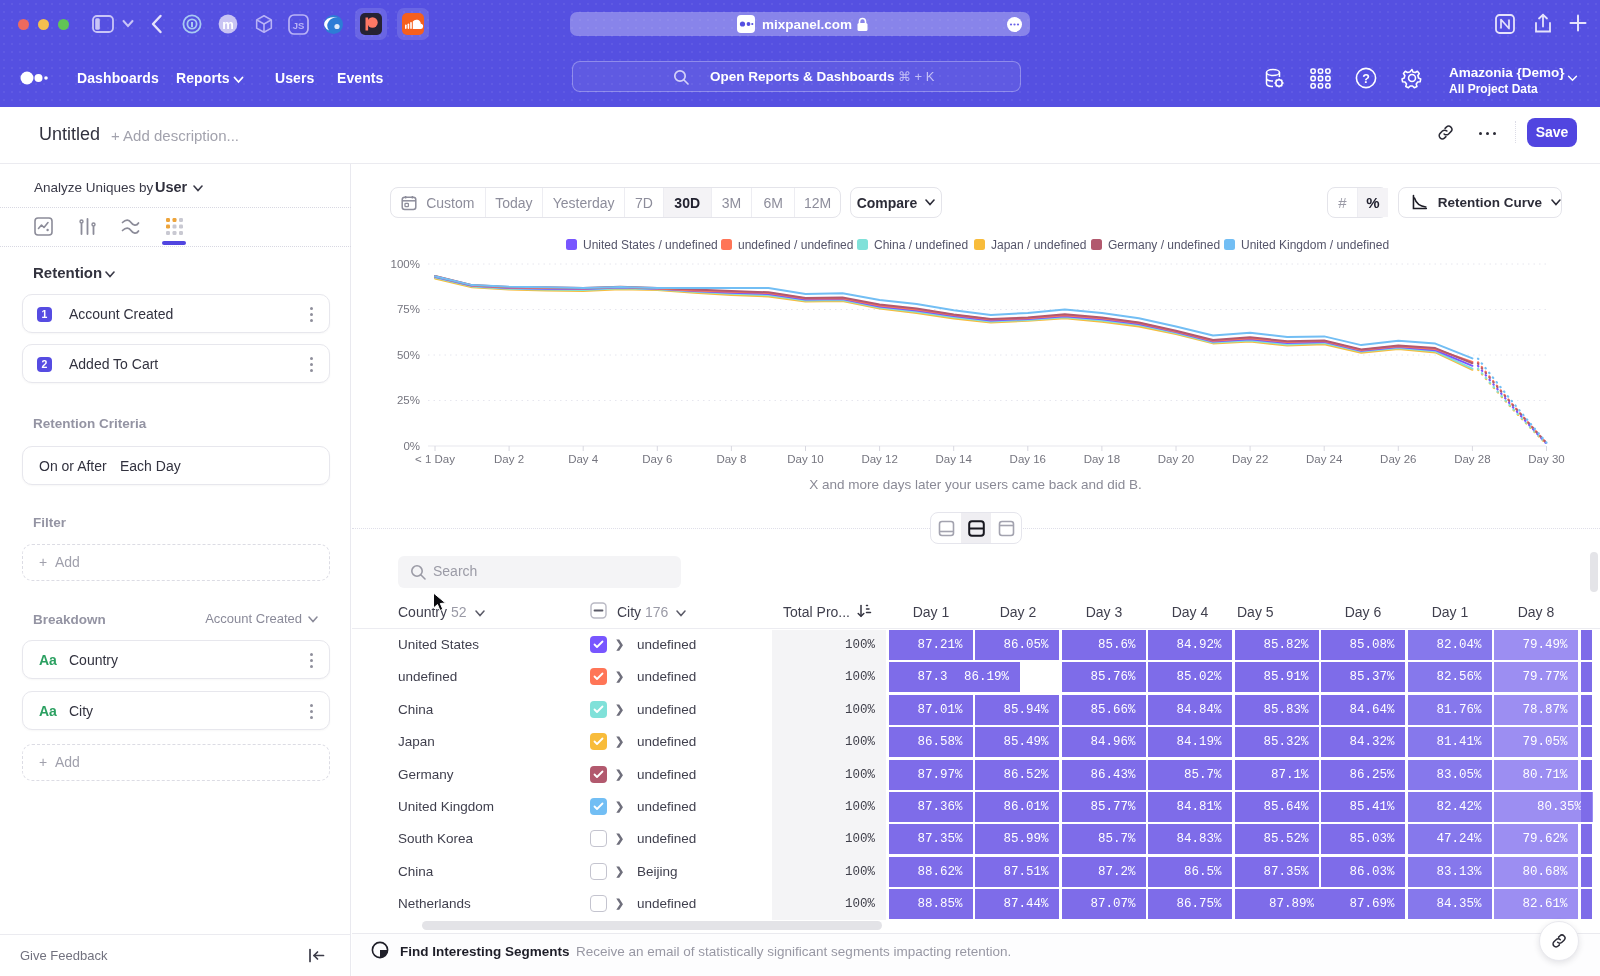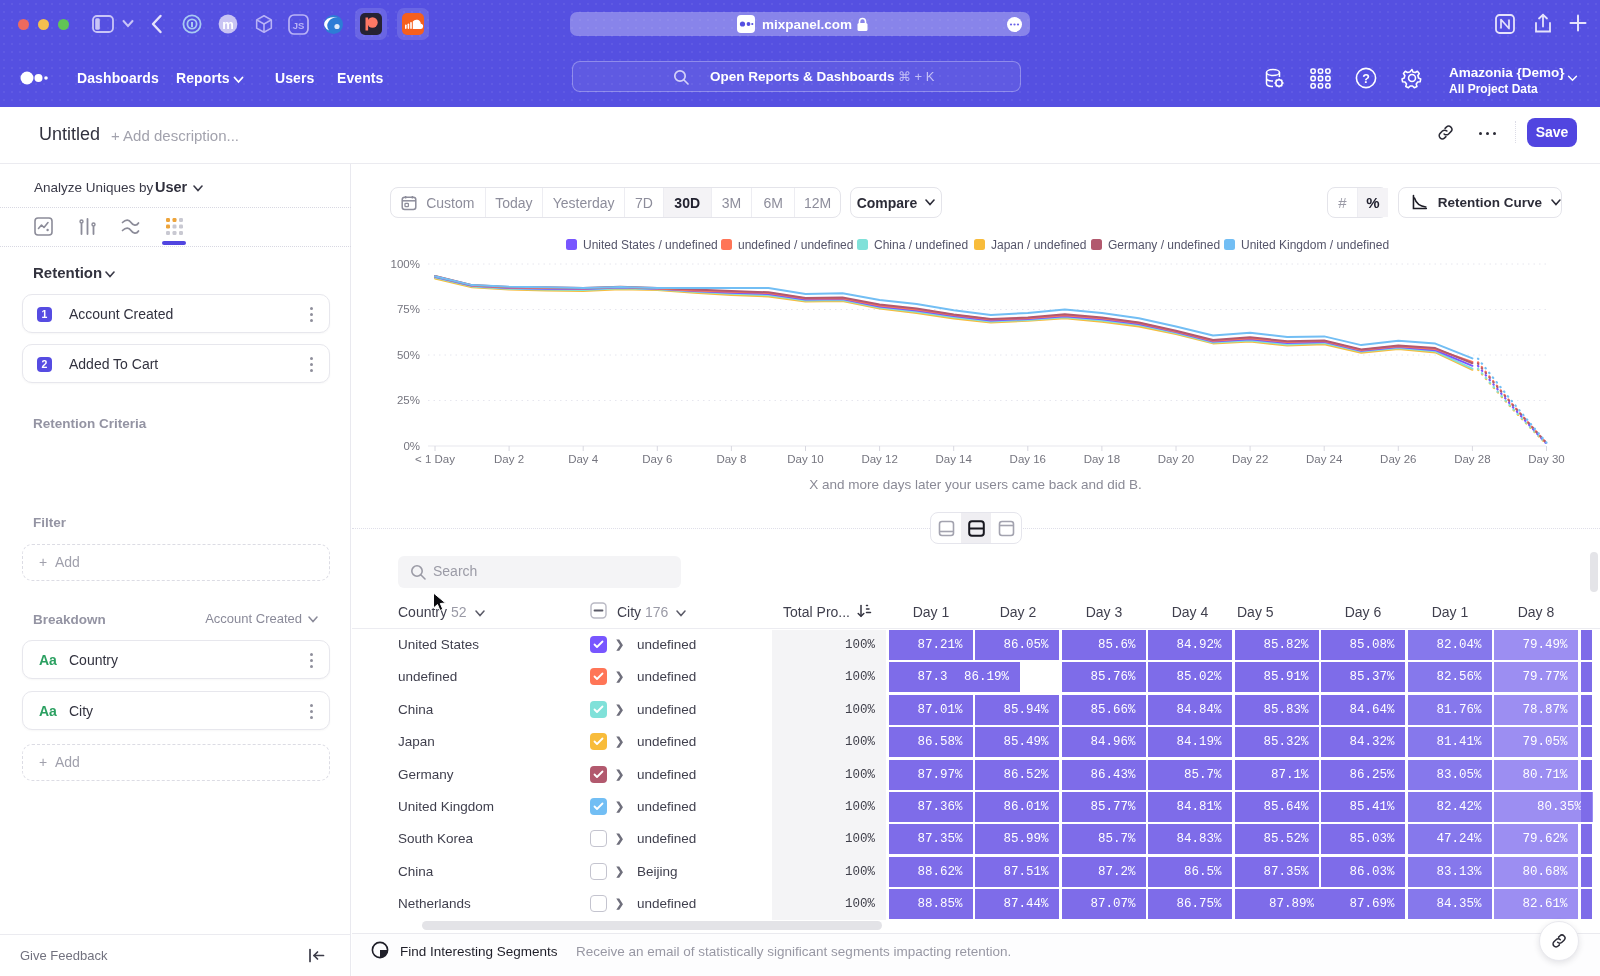--- a/index.html
+++ b/index.html
@@ -282,20 +282,24 @@
  <div class="scard" style="top:180px">
       <div class="badge">2</div>
       <span class="ctext">Added To Cart</span>
       <div class="kebab">
         <i></i>
         <i></i>
         <i></i>
       </div>
     </div>
  <span class="slabel" style="top:252px">Retention Criteria</span>
+ <div class="scard" style="top:282px">
+      <span class="ctext" style="left:16px">On or After</span>
+      <span class="ctext" style="left:97px">Each Day</span>
+    </div>
  <span class="slabel" style="top:351px">Filter</span>
  <div class="dashadd" style="top:380px">
       <span>+&nbsp;&nbsp;Add</span>
     </div>
  <span class="slabel" style="top:448px">Breakdown</span>
  <span class="abs" style="right:48px;top:447px;font-size:13px;color:#8a8a99">Account Created</span>
  <svg class="abs" style="right:32px;top:452px" width="10" height="7" viewBox="0 0 10 7">
       <path d="M1 1 L5 5.5 L9 1" fill="none" stroke="#8a8a99" stroke-width="1.5" stroke-linecap="round"></path>
     </svg>
  <div class="scard" style="top:476px">
@@ -642,20 +646,20 @@
 <div class="abs" style="left:1590px;top:552px;width:8px;height:40px;border-radius:4px;background:#e4e4e8"></div>
 <svg class="abs" style="left:432px;top:592px" width="15" height="21" viewBox="0 0 15 21">
     <path d="M1.5 1 L1.5 16 L5.5 12.5 L8 18.5 L10.8 17.3 L8.3 11.5 L13.5 11 Z" fill="#0b0b0f" stroke="#fff" stroke-width="1"></path>
   </svg>
 
 <div id="botbar"></div>
 <svg class="abs" style="left:371px;top:941px" width="18" height="18" viewBox="0 0 18 18">
     <circle cx="9" cy="9" r="7.6" fill="none" stroke="#1e1e28" stroke-width="1.6"></circle>
     <path d="M9 9 L9 16.6 A7.6 7.6 0 0 0 16.6 9 Z" fill="#1e1e28"></path>
   </svg>
-<span class="abs" style="left:400px;top:944px;font-size:13.5px;font-weight:400;color:#1e1e28">Find Interesting Segments</span>
+<span class="abs" style="left:400px;top:944px;font-size:13.5px;font-weight:700;color:#1e1e28">Find Interesting Segments</span>
 <span class="abs" style="left:576px;top:944px;font-size:13.5px;color:#9898a4">Receive an email of statistically significant segments impacting retention.</span>
 <div class="abs" style="left:1539px;top:921px;width:40px;height:40px;border-radius:50%;background:#fff;border:1px solid #e9e9ee;box-shadow:0 2px 6px rgba(30,30,50,.12)"></div>
 <svg class="abs" style="left:1551px;top:933px" width="16" height="16" viewBox="0 0 24 24">
     <g fill="none" stroke="#2b2b36" stroke-width="2.2" stroke-linecap="round">
       <path d="M10 14 a4.5 4.5 0 0 0 6.4 0 l3.2-3.2 a4.5 4.5 0 0 0 -6.4-6.4 l-1.8 1.8"></path>
       <path d="M14 10 a4.5 4.5 0 0 0 -6.4 0 l-3.2 3.2 a4.5 4.5 0 0 0 6.4 6.4 l1.8-1.8"></path>
     </g>
   </svg>
 </body></html>

